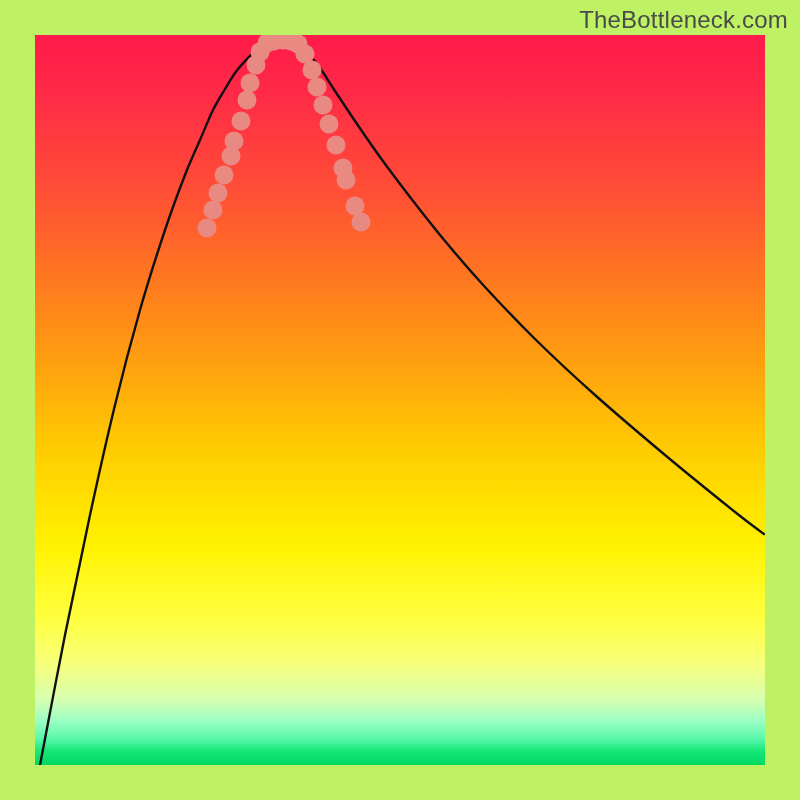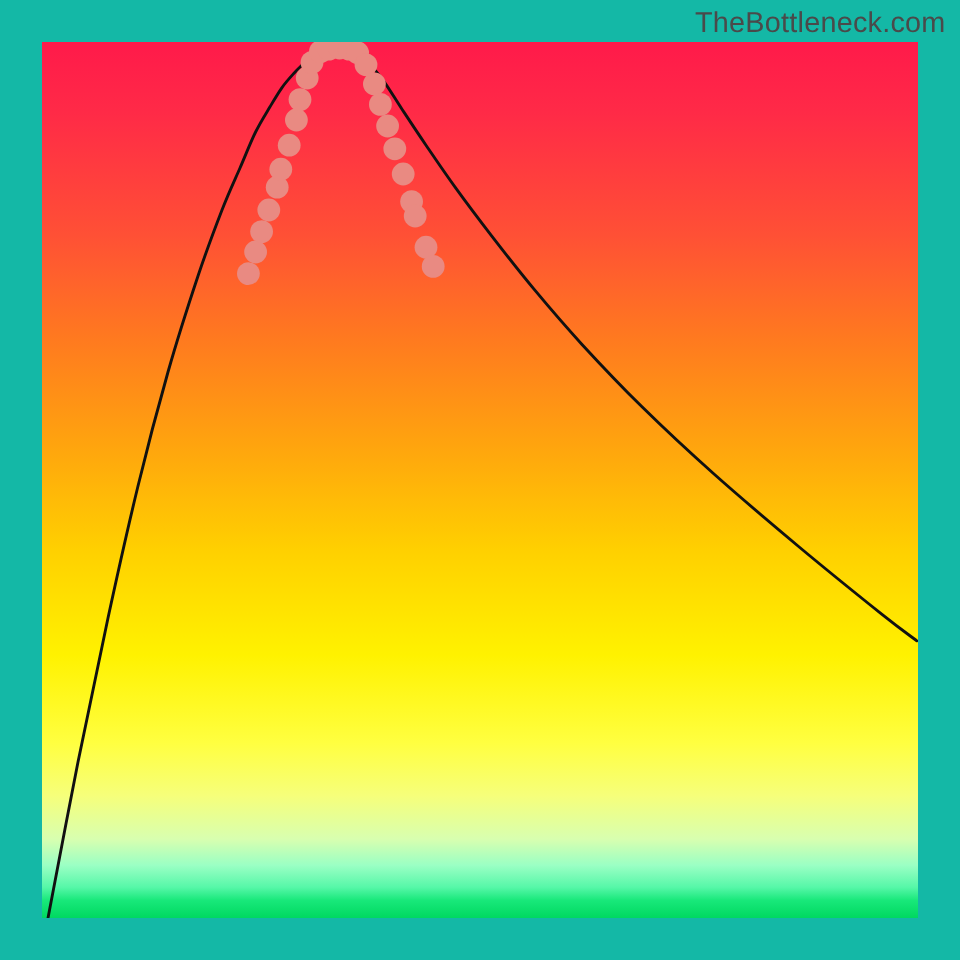--- a/index.html
+++ b/index.html
@@ -8,21 +8,21 @@
     width: 800px;
     height: 800px;
     overflow: hidden;
     background: #000;
     font-family: Arial, Helvetica, sans-serif;
   }
   .frame {
     position: absolute;
     left: 0; top: 0;
     width: 800px; height: 800px;
-    background: #14b8a6;
+    background: #bef264;
   }
   .plot-area {
     position: absolute;
     left: 35px;
     top: 35px;
     width: 730px;
     height: 730px;
     overflow: hidden;
   }
   .gradient {

